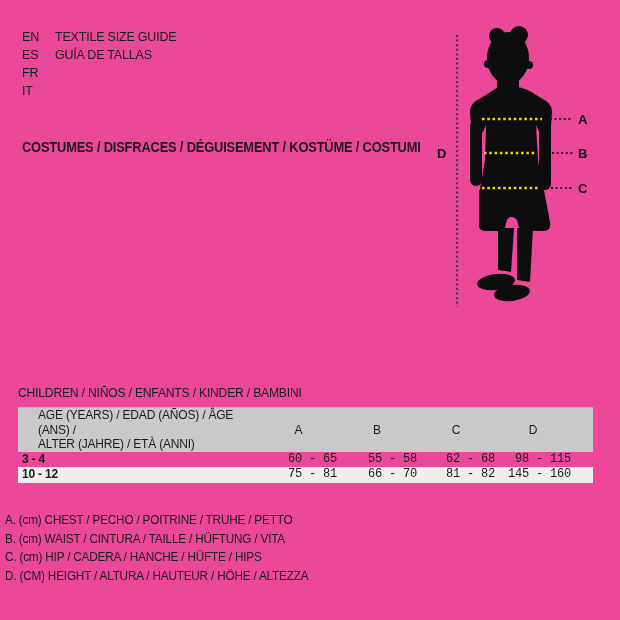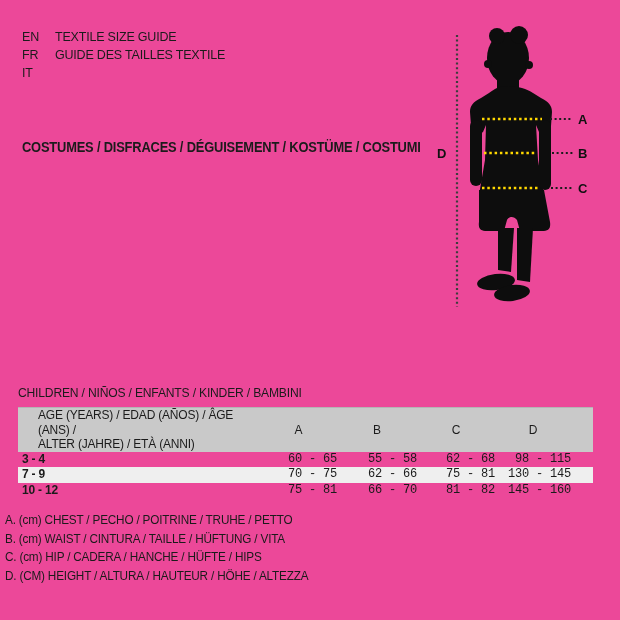--- a/index.html
+++ b/index.html
@@ -45,22 +45,25 @@
 <body>
 
 <div class="page">
 
   <div class="lang-list">
     <div class="lang-row">
       <span class="lang-code">EN</span>
       <span class="lang-text">TEXTILE SIZE GUIDE</span>
     </div>
     <div class="lang-row">
+      <span class="lang-code">ES</span>
+      <span class="lang-text">GUÍA DE TALLAS</span>
+    </div>
+    <div class="lang-row">
       <span class="lang-code">FR</span>
-      <span class="lang-text">GUIDE DES TAILLES TEXTILE</span>
     </div>
     <div class="lang-row">
       <span class="lang-code">IT</span>
     </div>
   </div>
 
   <div class="category-title">COSTUMES / DISFRACES / DÉGUISEMENT / KOSTÜME / COSTUMI</div>
 
   <div class="diagram">
     <svg width="195" height="295" viewBox="0 0 195 295" xmlns="http://www.w3.org/2000/svg">
@@ -132,27 +135,20 @@
     </thead>
     <tbody>
       <tr>
         <td class="age-td">3 - 4</td>
         <td class="val-td">60 - 65</td>
         <td class="val-td">55 - 58</td>
         <td class="val-td">62 - 68</td>
         <td class="val-td col-d">98 - 115</td>
       </tr>
       <tr>
-        <td class="age-td">7 - 9</td>
-        <td class="val-td">70 - 75</td>
-        <td class="val-td">62 - 66</td>
-        <td class="val-td">75 - 81</td>
-        <td class="val-td col-d">130 - 145</td>
-      </tr>
-      <tr>
         <td class="age-td">10 - 12</td>
         <td class="val-td">75 - 81</td>
         <td class="val-td">66 - 70</td>
         <td class="val-td">81 - 82</td>
         <td class="val-td col-d">145 - 160</td>
       </tr>
     </tbody>
   </table>
 
   <div class="legend">

